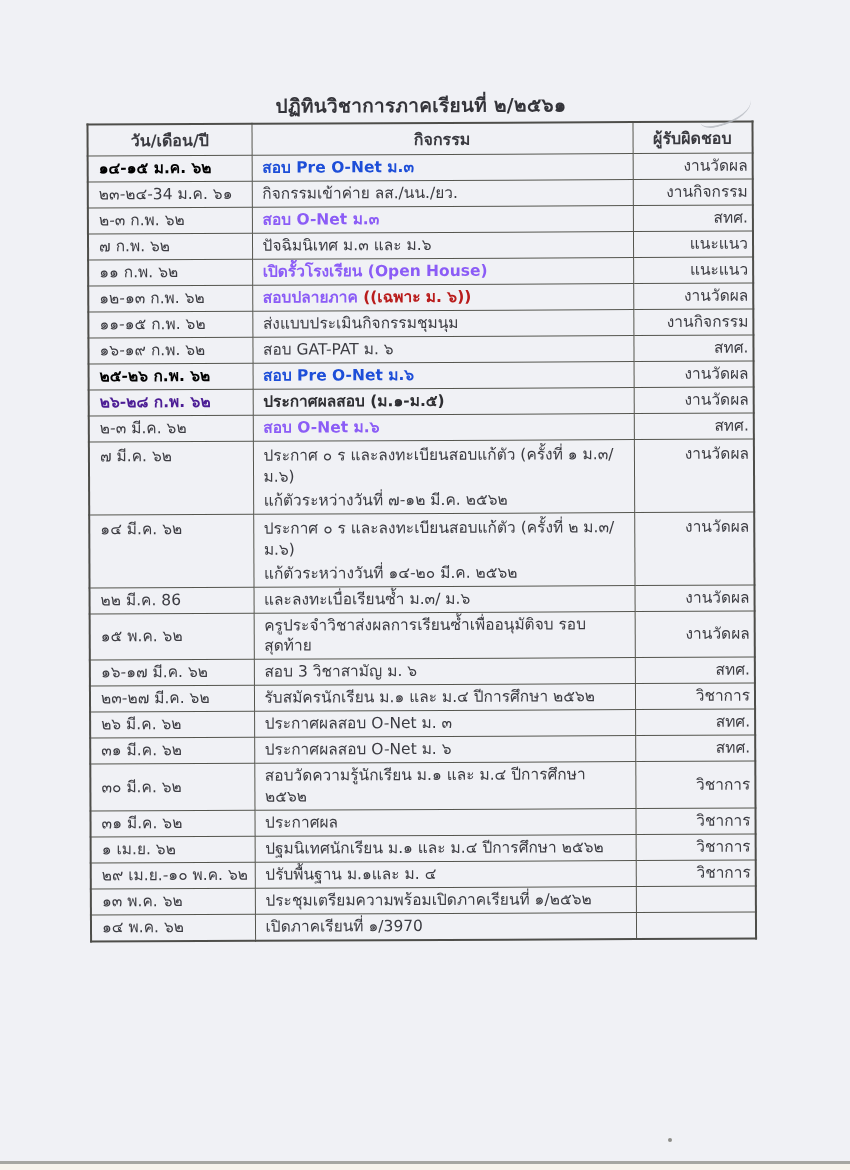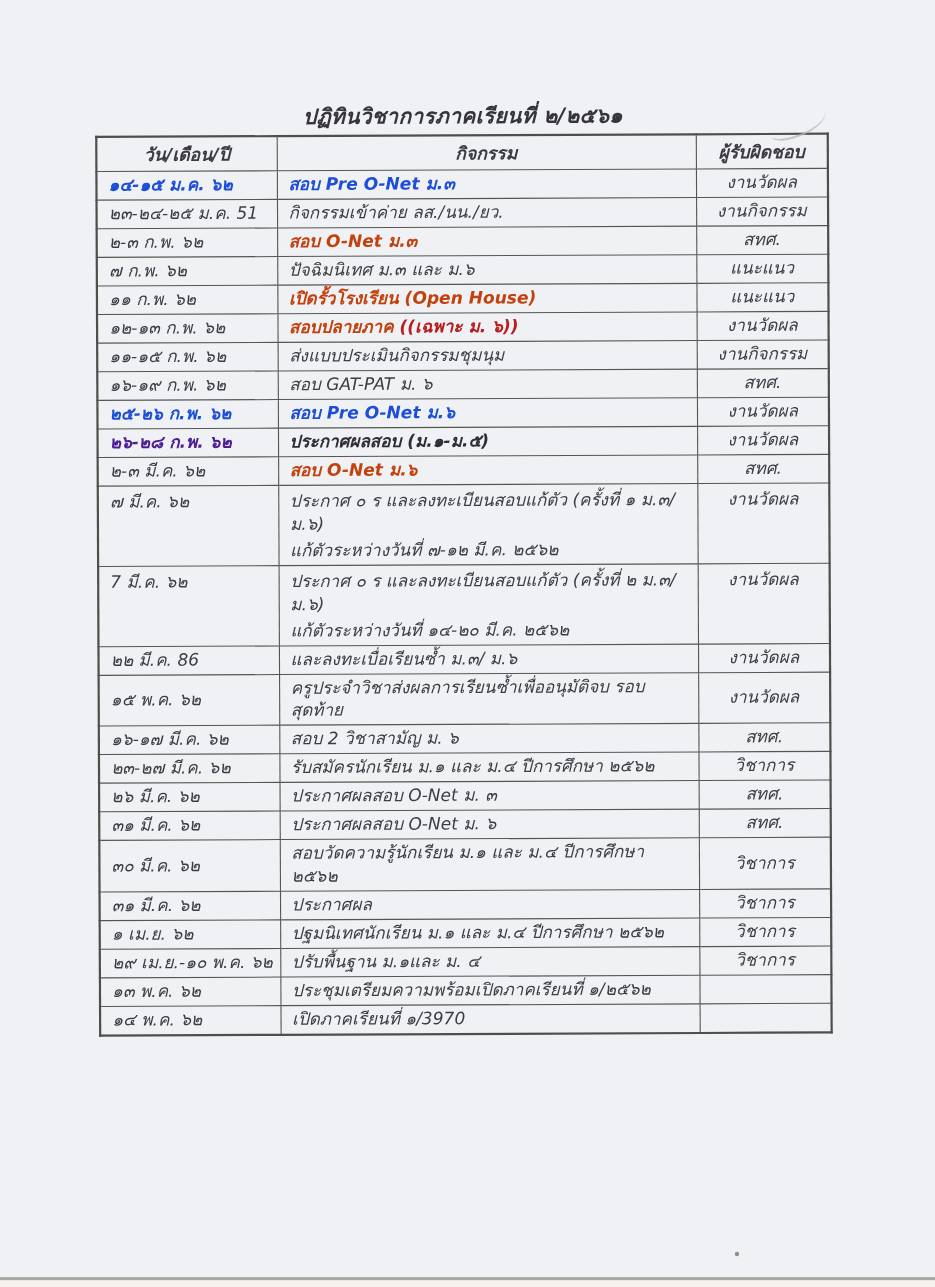--- a/index.html
+++ b/index.html
@@ -4,21 +4,21 @@
 <style>
   html,body { margin:0; padding:0; }
   body {
     width:850px; height:1170px;
     background:#e9eaee;
     font-family:"DejaVu Sans","Liberation Sans",sans-serif;
     position:relative; overflow:hidden;
   }
   .scan {
     position:absolute; left:0; top:0; width:850px; height:1170px;
-    background:#f0f1f5; overflow:hidden;font-style:italic;
+    background:#f0f1f5; overflow:hidden;
   }
   .tilt {
     position:absolute; left:0; top:0; width:850px; height:1170px;
     transform:rotate(-0.25deg); transform-origin:50% 40%;
   }
   .title {
     position:absolute; left:0; top:90px; width:845px;
     margin:0; text-align:center;
     font-size:19px; font-weight:bold; color:#34343a;
     letter-spacing:0.3px;
@@ -39,29 +39,29 @@
   }
   td {
     font-size:15.5px; color:#3c3c42;
     padding:2px 10px; vertical-align:middle;
     line-height:1.35;
   }
   tbody tr { height:26px; }
   tbody tr.two-line { height:52px; }
   tbody tr.two-line td { vertical-align:top; padding-top:4px; }
   td.cell-date { white-space:nowrap; }
-  td.cell-owner { text-align:center; padding:2px 4px; }
-  
-  tr.red .cell-date { color:#1d4ed8; font-weight:bold; }
+  td.cell-owner { text-align:right; padding:2px 4px; }
+  
+  tr.red .cell-date { color:#000000; font-weight:bold; }
   tr.red .act-main  { color:#1d4ed8; font-weight:600; }
   
   tr.bold .cell-date { font-weight:bold; color:#4c1d95; }
   tr.bold .act-main  { font-weight:bold; color:#2e2e32; }
   
-  td.cell-activity.bold .act-main { font-weight:bold; color:#c2410c; }
+  td.cell-activity.bold .act-main { font-weight:bold; color:#8b5cf6; }
   .act-red { color:#b91c1c; font-weight:bold; }
   .act-line2 { margin-top:3px; }
   
   .pen-mark {
     position:absolute; left:700px; top:100px; width:54px; height:24px;
     border-bottom:2px solid #b4b8bf;
     border-radius:0 0 70% 30%;
     transform:rotate(-14deg); opacity:0.75;
   }
   .speck {
@@ -97,21 +97,21 @@
           <th>ผู้รับผิดชอบ</th>
         </tr>
       </thead>
       <tbody id="table-body">
           <tr class="red">
     <td class="cell-date">๑๔-๑๕ ม.ค. ๖๒</td>
     <td class="cell-activity"><span class="act-main">สอบ Pre O-Net ม.๓</span></td>
     <td class="cell-owner">งานวัดผล</td>
   </tr>
           <tr>
-    <td class="cell-date">๒๓-๒๔-๒๕ ม.ค. 51</td>
+    <td class="cell-date">๒๓-๒๔-34 ม.ค. ๖๑</td>
     <td class="cell-activity"><span class="act-main">กิจกรรมเข้าค่าย ลส./นน./ยว.</span></td>
     <td class="cell-owner">งานกิจกรรม</td>
   </tr>
           <tr>
     <td class="cell-date">๒-๓ ก.พ. ๖๒</td>
     <td class="cell-activity bold"><span class="act-main">สอบ O-Net ม.๓</span></td>
     <td class="cell-owner">สทศ.</td>
   </tr>
           <tr>
     <td class="cell-date">๗ ก.พ. ๖๒</td>
@@ -152,37 +152,37 @@
     <td class="cell-date">๒-๓ มี.ค. ๖๒</td>
     <td class="cell-activity bold"><span class="act-main">สอบ O-Net ม.๖</span></td>
     <td class="cell-owner">สทศ.</td>
   </tr>
           <tr class="two-line">
     <td class="cell-date">๗ มี.ค. ๖๒</td>
     <td class="cell-activity"><span class="act-main">ประกาศ ๐ ร และลงทะเบียนสอบแก้ตัว (ครั้งที่ ๑ ม.๓/ ม.๖)</span><div class="act-line2">แก้ตัวระหว่างวันที่ ๗-๑๒  มี.ค. ๒๕๖๒</div></td>
     <td class="cell-owner">งานวัดผล</td>
   </tr>
           <tr class="two-line">
-    <td class="cell-date">7 มี.ค. ๖๒</td>
+    <td class="cell-date">๑๔ มี.ค. ๖๒</td>
     <td class="cell-activity"><span class="act-main">ประกาศ ๐ ร และลงทะเบียนสอบแก้ตัว (ครั้งที่ ๒ ม.๓/ ม.๖)</span><div class="act-line2">แก้ตัวระหว่างวันที่ ๑๔-๒๐  มี.ค. ๒๕๖๒</div></td>
     <td class="cell-owner">งานวัดผล</td>
   </tr>
           <tr>
     <td class="cell-date">๒๒ มี.ค. 86</td>
     <td class="cell-activity"><span class="act-main">และลงทะเบื่อเรียนซ้ำ ม.๓/ ม.๖</span></td>
     <td class="cell-owner">งานวัดผล</td>
   </tr>
           <tr>
     <td class="cell-date">๑๕ พ.ค. ๖๒</td>
     <td class="cell-activity"><span class="act-main">ครูประจำวิชาส่งผลการเรียนซ้ำเพื่ออนุมัติจบ รอบสุดท้าย</span></td>
     <td class="cell-owner">งานวัดผล</td>
   </tr>
           <tr>
     <td class="cell-date">๑๖-๑๗ มี.ค. ๖๒</td>
-    <td class="cell-activity"><span class="act-main">สอบ 2 วิชาสามัญ ม. ๖</span></td>
+    <td class="cell-activity"><span class="act-main">สอบ 3 วิชาสามัญ ม. ๖</span></td>
     <td class="cell-owner">สทศ.</td>
   </tr>
           <tr>
     <td class="cell-date">๒๓-๒๗ มี.ค. ๖๒</td>
     <td class="cell-activity"><span class="act-main">รับสมัครนักเรียน ม.๑ และ ม.๔ ปีการศึกษา ๒๕๖๒</span></td>
     <td class="cell-owner">วิชาการ</td>
   </tr>
           <tr>
     <td class="cell-date">๒๖ มี.ค. ๖๒</td>
     <td class="cell-activity"><span class="act-main">ประกาศผลสอบ O-Net ม. ๓</span></td>

